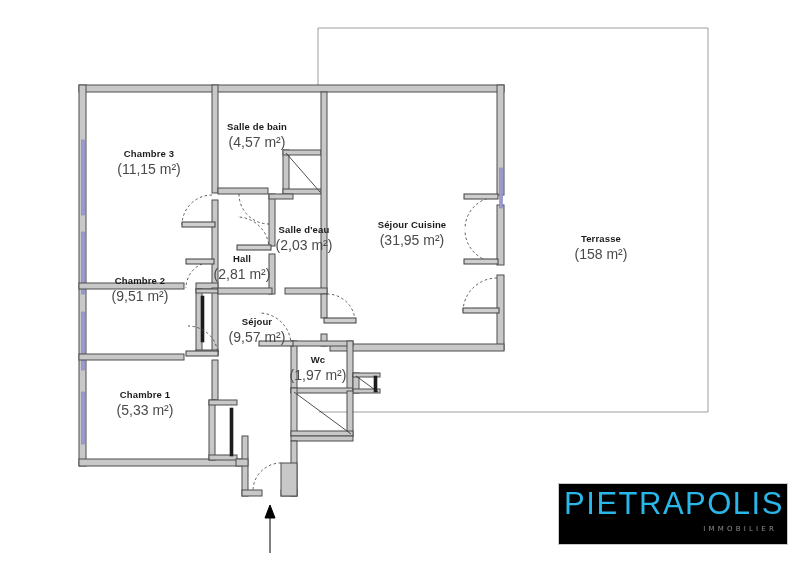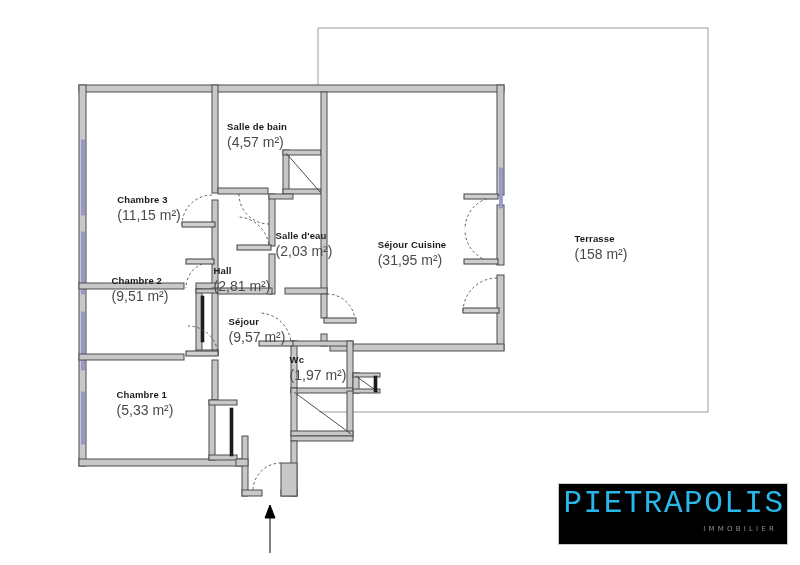--- a/index.html
+++ b/index.html
@@ -22,20 +22,21 @@
   }
   svg#floorplan {
     position: absolute;
     left: 0; top: 0;
     width: 800px;
     height: 565px;
     display: block;
   }
   .room-label {
     position: absolute;
+    text-align: center;
     line-height: 1.28;
     white-space: nowrap;
     pointer-events: none;
   }
   .room-name {
     font-family: "Liberation Sans", sans-serif;
     font-size: 9.5px;
     font-weight: bold;
     color: #1a1a1a;
     letter-spacing: 0.15px;
@@ -60,21 +61,21 @@
     border: 1px solid #c9c9c9;
     box-sizing: border-box;
     overflow: hidden;
   }
   #logo-word {
     position: absolute;
     left: 0;
     top: 4px;
     width: 230px;
     text-align: center;
-    font-family: Liberation Mono, monospace;
+    font-family: Liberation Sans, sans-serif;
     font-size: 31px;
     font-weight: 300;
     letter-spacing: 1.5px;
     color: #29b6e8;
     line-height: 1;
   }
   #logo-sub {
     position: absolute;
     left: 0;
     top: 42px;
@@ -235,36 +236,36 @@
       <rect class="wallk" x="463" y="308" width="36" height="5"></rect>
     </g>
 
     <g>
       <line class="arrow" x1="270" y1="553" x2="270" y2="512"></line>
       <polygon class="arrow" points="270,505 265,518 275,518"></polygon>
     </g>
 
   </svg>
 
-  <div class="room-label" style="left:149px; top:148px; transform:translateX(-50%);margin-top:46px;">
+  <div class="room-label" style="left:149px; top:148px; transform:translateX(-50%);">
     <span class="room-name">Chambre 3</span>
     <span class="room-area">(11,15 m²)</span>
   </div>
 
   <div class="room-label" style="left:257px; top:121px; transform:translateX(-50%);">
     <span class="room-name">Salle de bain</span>
     <span class="room-area">(4,57 m²)</span>
   </div>
 
-  <div class="room-label" style="left:304px; top:224px; transform:translateX(-50%);margin-top:6px;">
+  <div class="room-label" style="left:304px; top:224px; transform:translateX(-50%);">
     <span class="room-name">Salle d'eau</span>
     <span class="room-area">(2,03 m²)</span>
   </div>
 
-  <div class="room-label" style="left:242px; top:253px; transform:translateX(-50%);margin-top:12px;">
+  <div class="room-label" style="left:242px; top:253px; transform:translateX(-50%);">
     <span class="room-name">Hall</span>
     <span class="room-area">(2,81 m²)</span>
   </div>
 
   <div class="room-label" style="left:140px; top:275px; transform:translateX(-50%);">
     <span class="room-name">Chambre 2</span>
     <span class="room-area">(9,51 m²)</span>
   </div>
 
   <div class="room-label" style="left:257px; top:316px; transform:translateX(-50%);">
@@ -275,21 +276,21 @@
   <div class="room-label" style="left:145px; top:389px; transform:translateX(-50%);">
     <span class="room-name">Chambre 1</span>
     <span class="room-area">(5,33 m²)</span>
   </div>
 
   <div class="room-label" style="left:318px; top:354px; transform:translateX(-50%);">
     <span class="room-name">Wc</span>
     <span class="room-area">(1,97 m²)</span>
   </div>
 
-  <div class="room-label" style="left:412px; top:219px; transform:translateX(-50%);margin-top:20px;">
+  <div class="room-label" style="left:412px; top:219px; transform:translateX(-50%);">
     <span class="room-name">Séjour Cuisine</span>
     <span class="room-area">(31,95 m²)</span>
   </div>
 
   <div class="room-label" style="left:601px; top:233px; transform:translateX(-50%);">
     <span class="room-name">Terrasse</span>
     <span class="room-area">(158 m²)</span>
   </div>
 
   <div id="logo-box">

